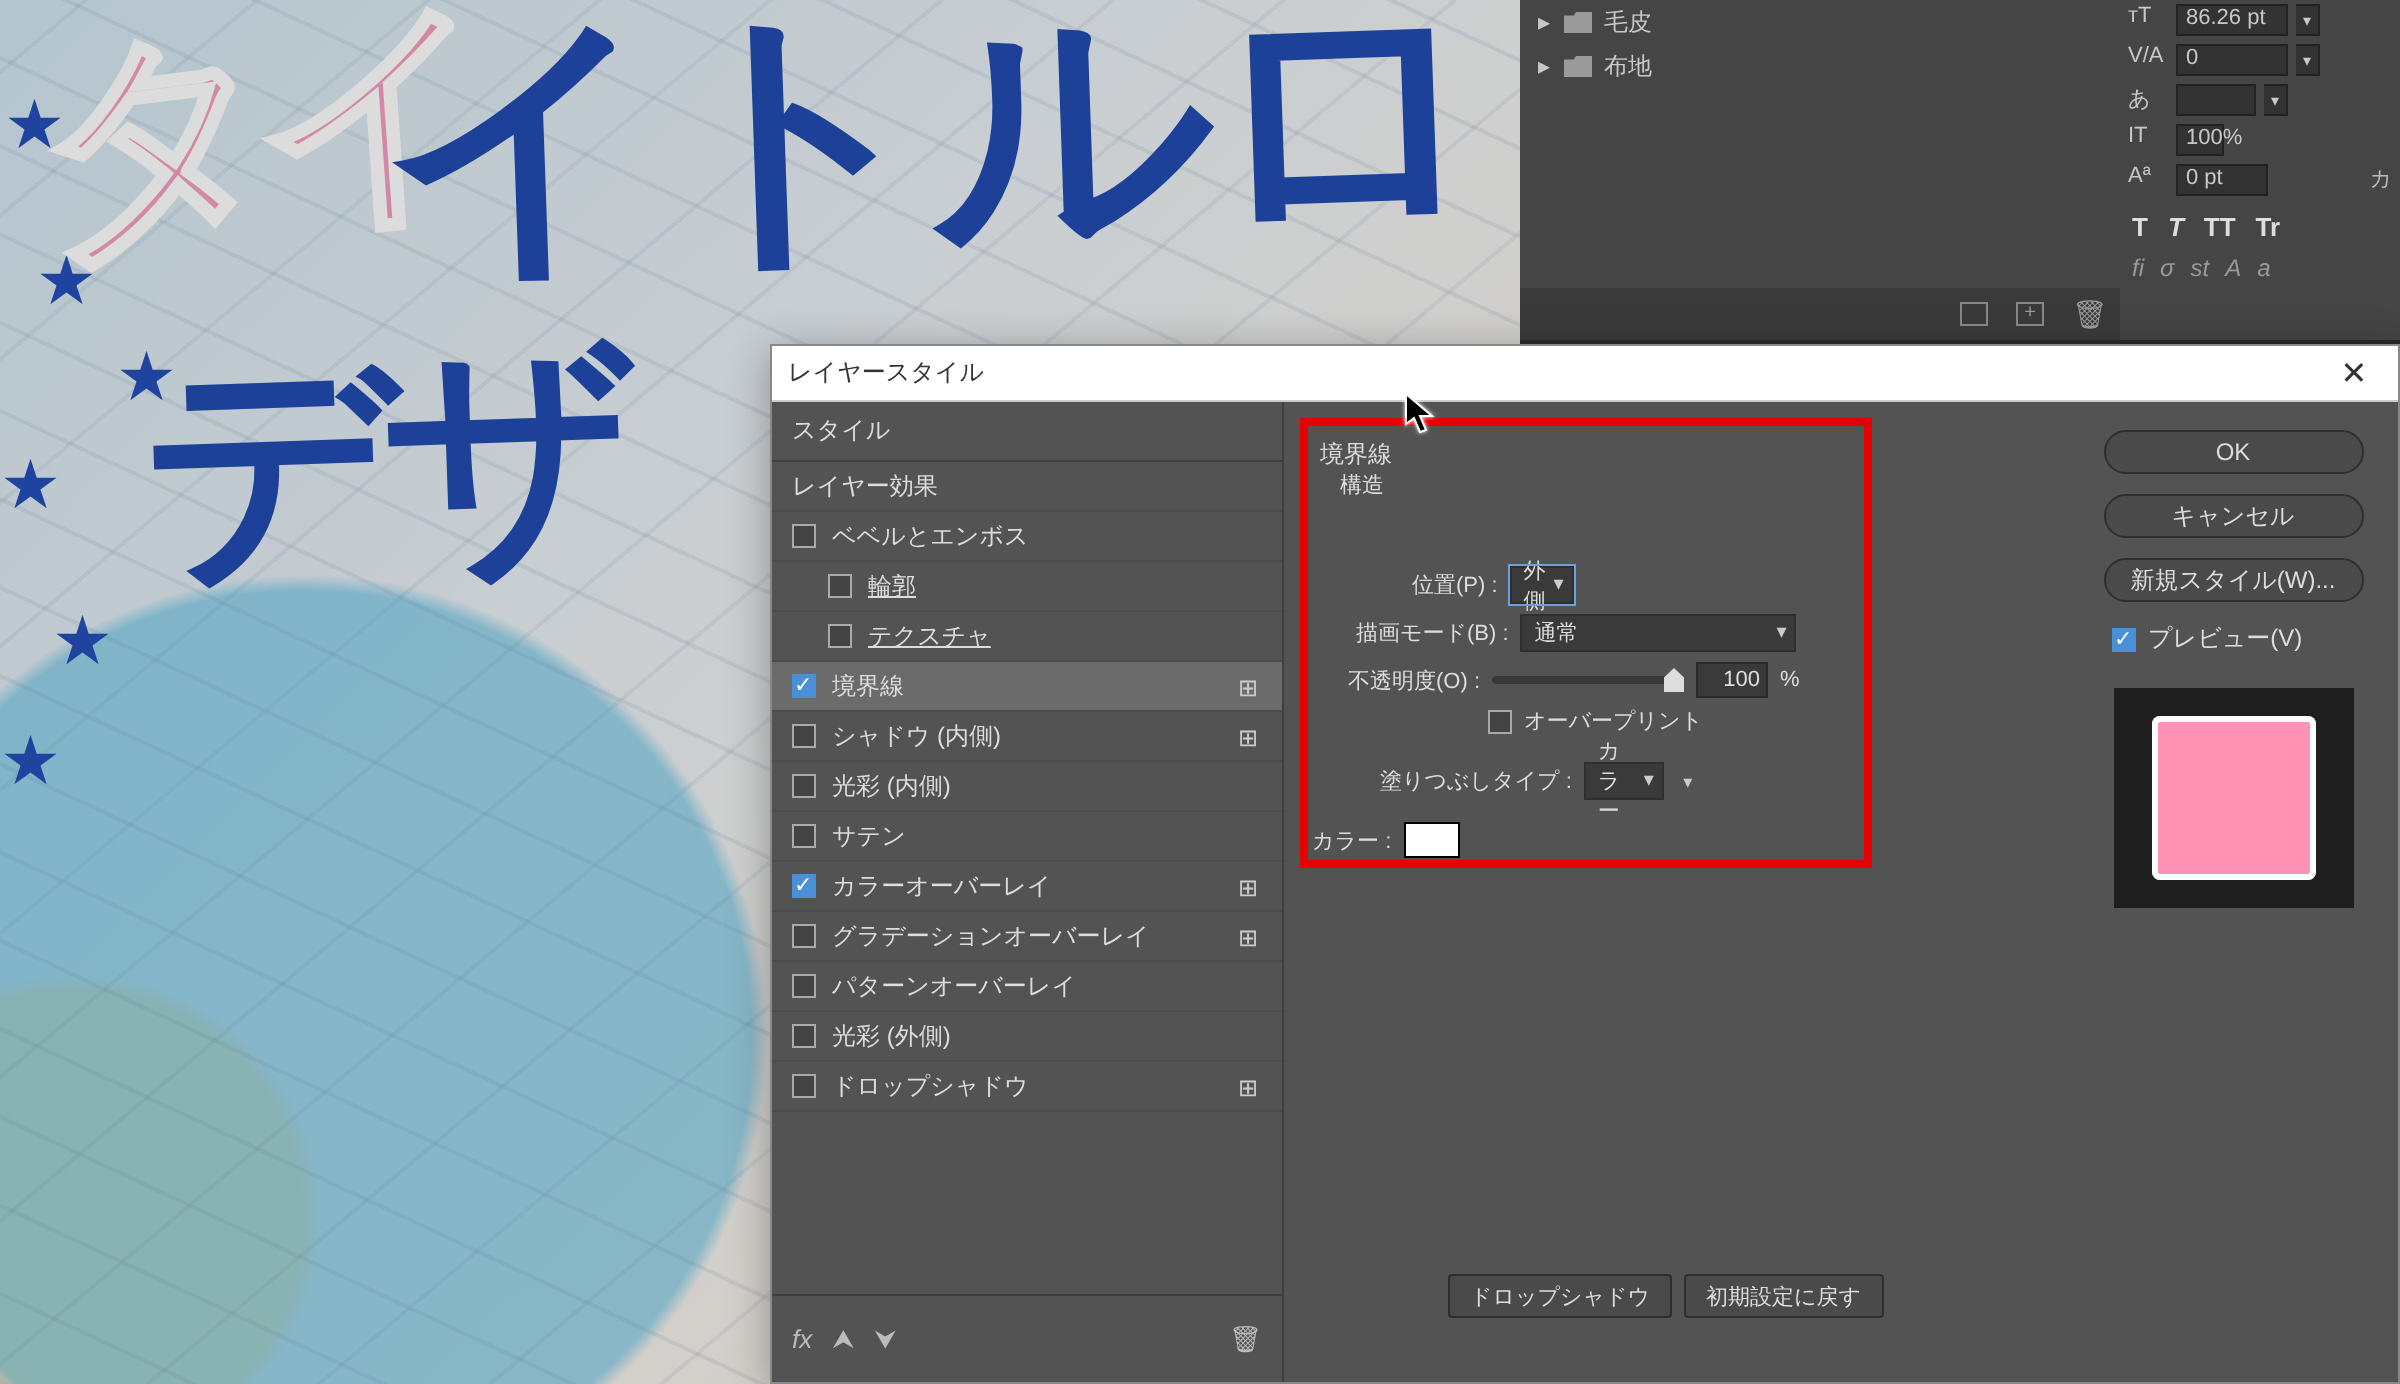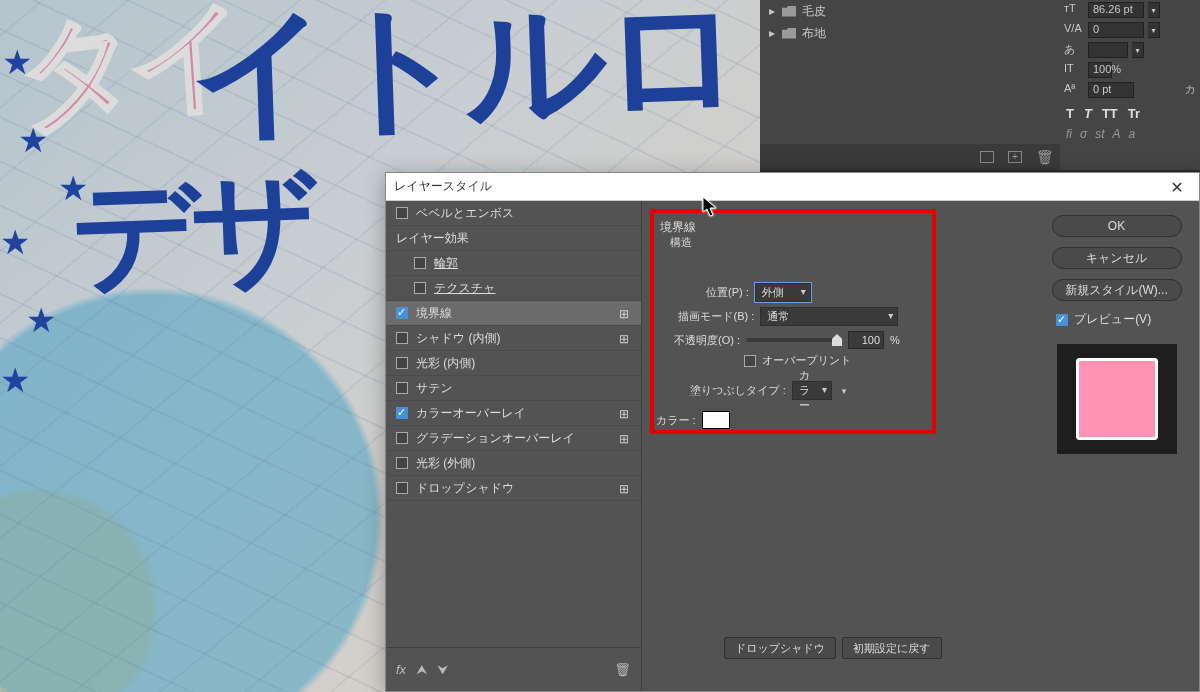--- a/index.html
+++ b/index.html
@@ -237,26 +237,27 @@
   <div class="dialog-titlebar">
     <span>レイヤースタイル</span>
   </div>
   <div class="dialog-close">
     <span>✕</span>
   </div>
 
   <div class="dialog-body">
 
     <div class="styles-col">
+      <div class="styles-header">スタイル</div>
+      <div class="style-item">
+        <span>レイヤー効果</span>
+      </div>
       <div class="style-item">
         <span class="cb"></span>
         <span>ベベルとエンボス</span>
-      </div>
-      <div class="style-item">
-        <span>レイヤー効果</span>
       </div>
       <div class="style-item sub">
         <span class="cb"></span>
         <span>輪郭</span>
       </div>
       <div class="style-item sub">
         <span class="cb"></span>
         <span>テクスチャ</span>
       </div>
       <div class="style-item sel">
@@ -279,20 +280,24 @@
       </div>
       <div class="style-item">
         <span class="cb on"></span>
         <span>カラーオーバーレイ</span>
         <span class="plus-badge">⊞</span>
       </div>
       <div class="style-item">
         <span class="cb"></span>
         <span>グラデーションオーバーレイ</span>
         <span class="plus-badge">⊞</span>
+      </div>
+      <div class="style-item">
+        <span class="cb"></span>
+        <span>パターンオーバーレイ</span>
       </div>
       <div class="style-item">
         <span class="cb"></span>
         <span>光彩 (外側)</span>
       </div>
       <div class="style-item">
         <span class="cb"></span>
         <span>ドロップシャドウ</span>
         <span class="plus-badge">⊞</span>
       </div>
@@ -306,21 +311,21 @@
     </div>
 
     <div class="settings-col">
       <div class="highlight-box"></div>
       <div class="group-title">境界線</div>
       <div class="group-sub">構造</div>
 
 
       <div class="form-row" style="left:64px; top:82px;">
         <span class="lbl">位置(P) :</span>
-        <div class="dd outlined" style="width:56px">
+        <div class="dd outlined" style="width:32px">
           <span>外側</span>
         </div>
       </div>
 
       <div class="form-row" style="left:36px; top:106px;text-align:center;">
         <span class="lbl">描画モード(B) :</span>
         <div class="dd" style="width:138px">
           <span>通常</span>
         </div>
       </div>

